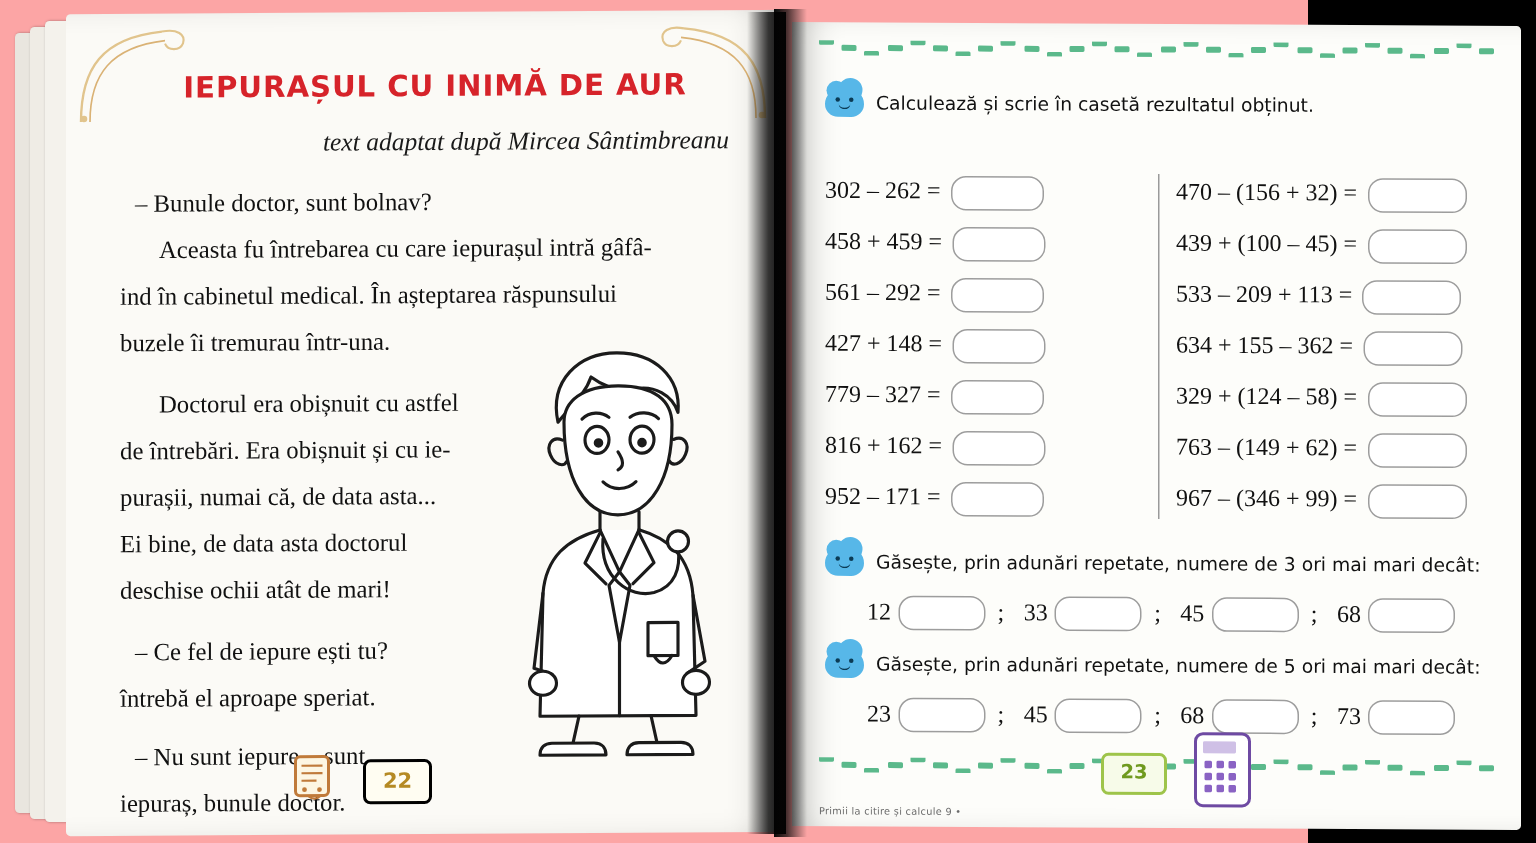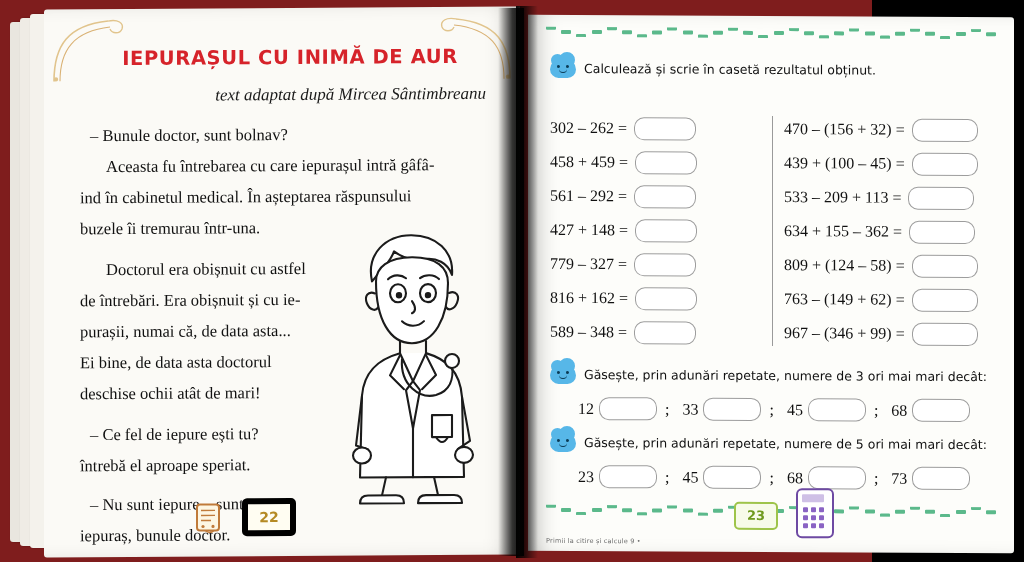--- a/index.html
+++ b/index.html
@@ -10,21 +10,21 @@
   body {
     width: 1024px;
     height: 562px;
     overflow: hidden;
     font-family: "Liberation Sans", sans-serif;
   }
   #book {
     position: relative;
     width: 872px;
     height: 562px;
-    background: #7f1d1d;
+    background: #fca5a5;
   }
 
   
   .stack-edge {
     position: absolute;
     background: #f3f1ec;
     border-right: 1px solid #cfccc4;
     box-shadow: 1px 0 2px rgba(0,0,0,0.35);
   }
   .edge1 { left: 10px; top: 22px;  width: 28px; height: 520px; border-radius: 3px 0 0 3px; background:#e9e6df;}
@@ -143,21 +143,21 @@
     bottom: 16px;
     width: 220px;
     height: 46px;
   }
   .page-num-box {
     position: absolute;
     left: 68px;
     bottom: 4px;
     width: 42px;
     height: 26px;
-    border: 6px solid #000000;
+    border: 2px solid #000000;
     border-radius: 5px;
     color: #b58a24;
     font-size: 14px;
     font-weight: bold;
     text-align: center;
     line-height: 26px;
     font-family: "DejaVu Sans", sans-serif;
     background: #fffdf2;
   }
 
@@ -529,21 +529,21 @@
           </div>
         <div class="ex-item">
             <span>779 – 327 =</span>
             <span class="answer-box"></span>
           </div>
         <div class="ex-item">
             <span>816 + 162 =</span>
             <span class="answer-box"></span>
           </div>
         <div class="ex-item">
-            <span>589 – 348 =</span>
+            <span>952 – 171 =</span>
             <span class="answer-box"></span>
           </div>
       </div>
 
       <div class="ex-col col-right">
         <div class="ex-item">
             <span>470 – (156 + 32) =</span>
             <span class="answer-box wide"></span>
           </div>
         <div class="ex-item">
@@ -552,21 +552,21 @@
           </div>
         <div class="ex-item">
             <span>533 – 209 + 113 =</span>
             <span class="answer-box wide"></span>
           </div>
         <div class="ex-item">
             <span>634 + 155 – 362 =</span>
             <span class="answer-box wide"></span>
           </div>
         <div class="ex-item">
-            <span>809 + (124 – 58) =</span>
+            <span>329 + (124 – 58) =</span>
             <span class="answer-box wide"></span>
           </div>
         <div class="ex-item">
             <span>763 – (149 + 62) =</span>
             <span class="answer-box wide"></span>
           </div>
         <div class="ex-item">
             <span>967 – (346 + 99) =</span>
             <span class="answer-box wide"></span>
           </div>

